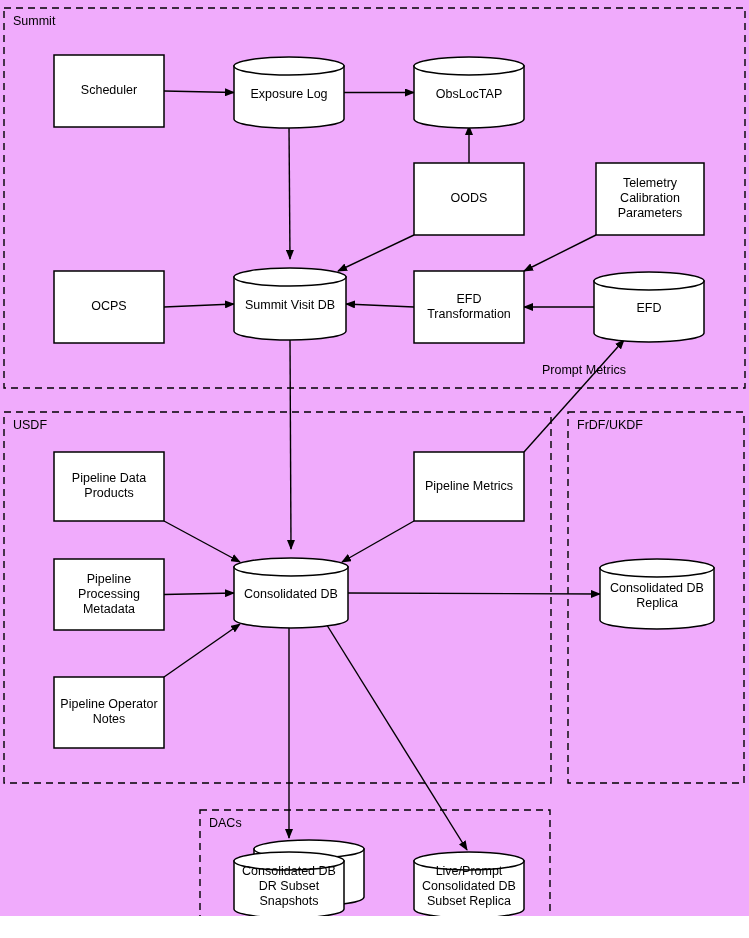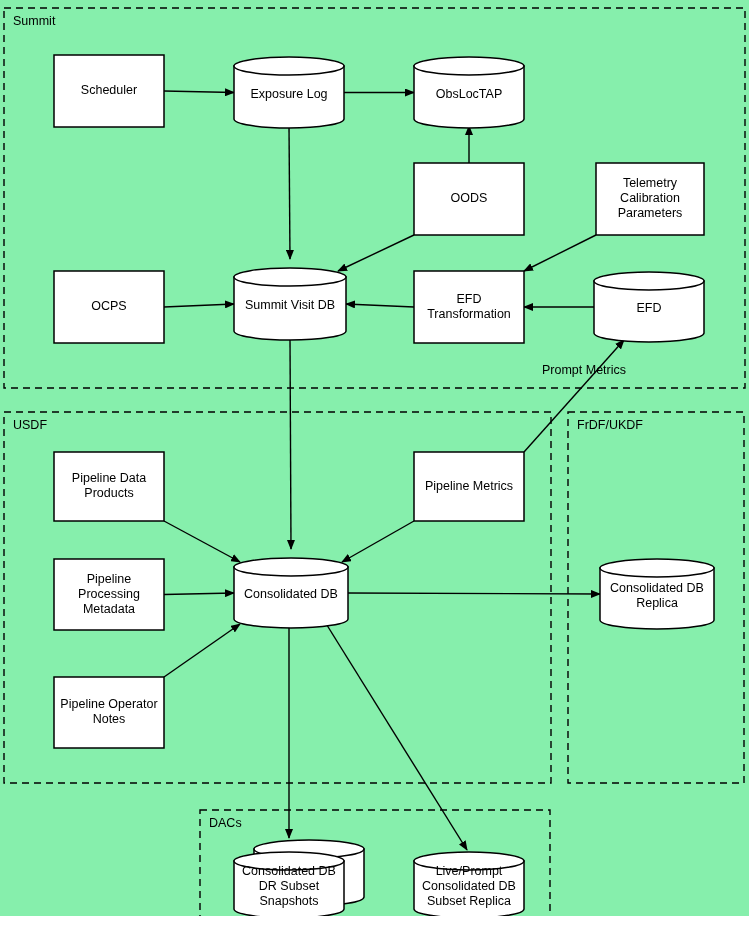--- a/index.html
+++ b/index.html
@@ -7,21 +7,21 @@
     padding: 0;
     background: #ffffff;
   }
   body {
     font-family: "Liberation Sans", sans-serif;
   }
   #diagram-root {
     position: relative;
     width: 749px;
     height: 916px;
-    background: #86efac;
+    background: #f0abfc;
     overflow: hidden;
   }
   svg#diagram {
     display: block;
     width: 749px;
     height: 938px;
   }
   .zone-border {
     fill: none;
     stroke: #000000;

